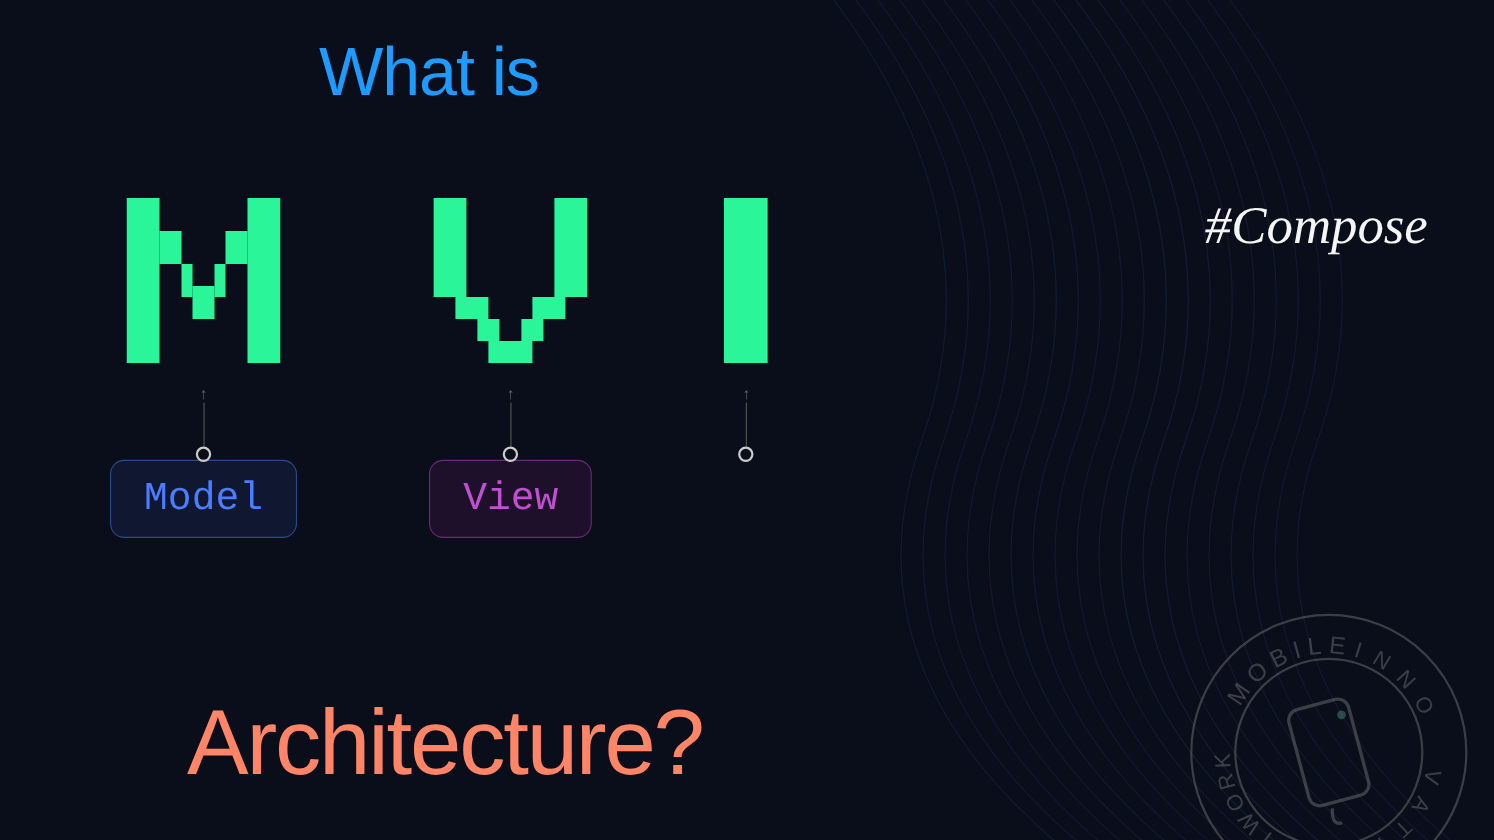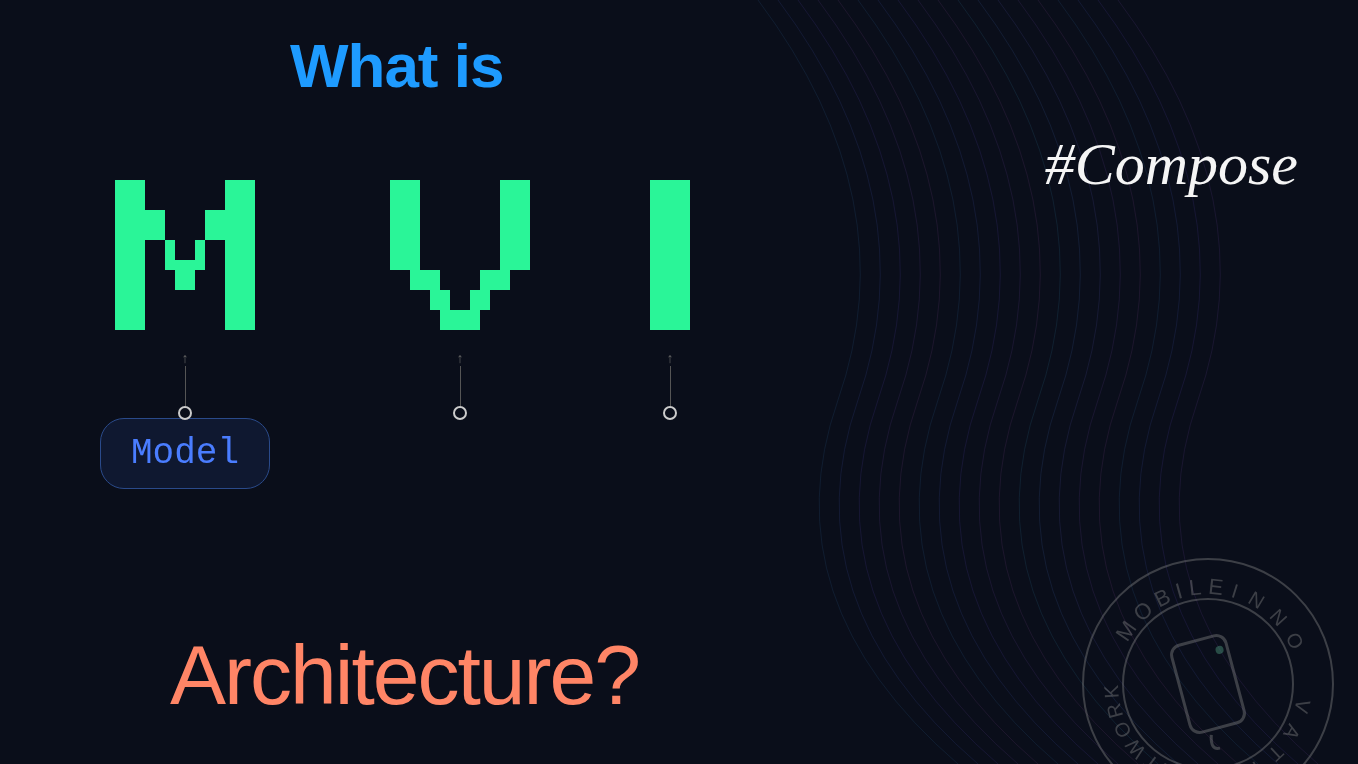--- a/index.html
+++ b/index.html
@@ -18,21 +18,21 @@
       width: 700px;
       height: 764px;
       opacity: 0.4;
       pointer-events: none;
     }
     .heading-top {
       position: absolute;
       top: 30px;
       left: 290px;
       font-size: 62px;
-      font-weight: 700;
+      font-weight: 400;
       color: #1e9bff;
       letter-spacing: -1px;
     }
     .mvi-container {
       position: absolute;
       top: 180px;
       left: 100px;
       display: flex;
       gap: 120px;
     }
@@ -66,21 +66,21 @@
     }
     .circle {
       width: 14px;
       height: 14px;
       border: 2px solid #ccc;
       border-radius: 50%;
       background: transparent;
     }
     .label-box {
       padding: 14px 30px;
-      border-radius: 24px;
+      border-radius: 13px;
       font-size: 36px;
       font-family: 'Courier New', monospace;
       font-weight: 500;
       margin-top: -2px;
     }
     .label-model {
       background: rgba(30, 50, 100, 0.3);
       border: 1px solid #2a4a8a;
       color: #4a7dff;
     }
@@ -96,25 +96,26 @@
     }
     .tags {
       position: absolute;
       top: 130px;
       right: 60px;
       display: flex;
       flex-direction: column;
       gap: 95px;
     }
     .tag {
-      font-size: 60px;
+      font-size: 48px;
       color: #f5f5f5;
       font-family: 'Brush Script MT', cursive;
       font-style: italic;
       font-weight: 400;
+      margin-top: 48px;
     }
     .heading-bottom {
       position: absolute;
       bottom: 40px;
       left: 170px;
       font-size: 84px;
       font-weight: 400;
       color: #ff8566;
       letter-spacing: -2px;
     }
@@ -193,20 +194,21 @@
           <rect x="8" y="11" width="2" height="2"></rect>
           <rect x="5" y="13" width="4" height="2"></rect>
         </g>
       </svg>
     </div>
     <div class="connector">
       <span class="arrow-up">↑</span>
       <div class="line"></div>
       <div class="circle"></div>
     </div>
+    <div class="label-box label-view">View</div>
   </div>
 
   <div class="mvi-item">
     <div class="pixel-letter i-narrow">
       <svg viewBox="0 0 4 15">
         <rect x="0" y="0" width="4" height="15" fill="#2af598"></rect>
       </svg>
     </div>
     <div class="connector">
       <span class="arrow-up">↑</span>

